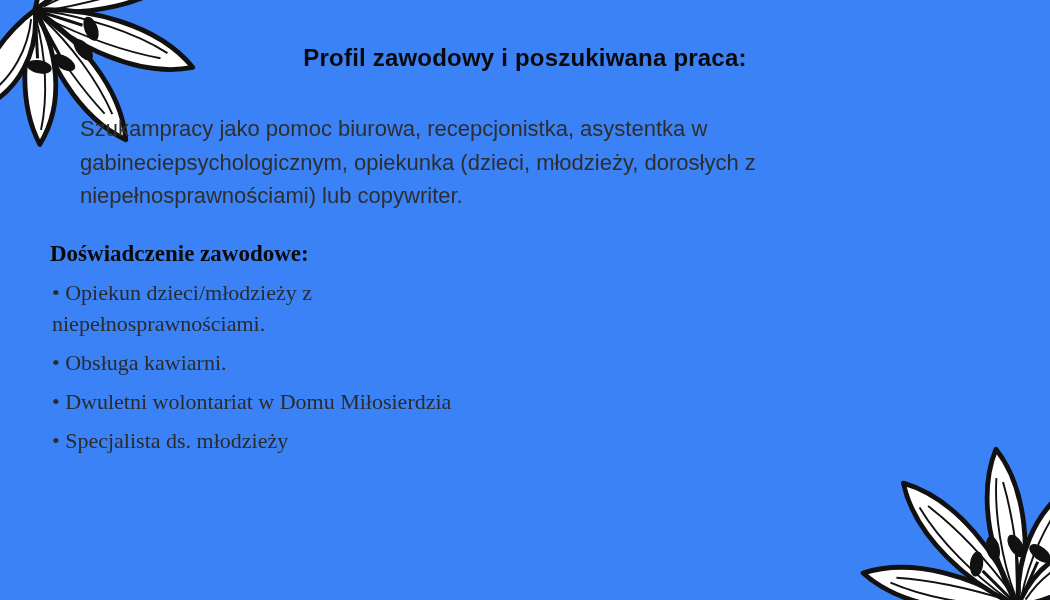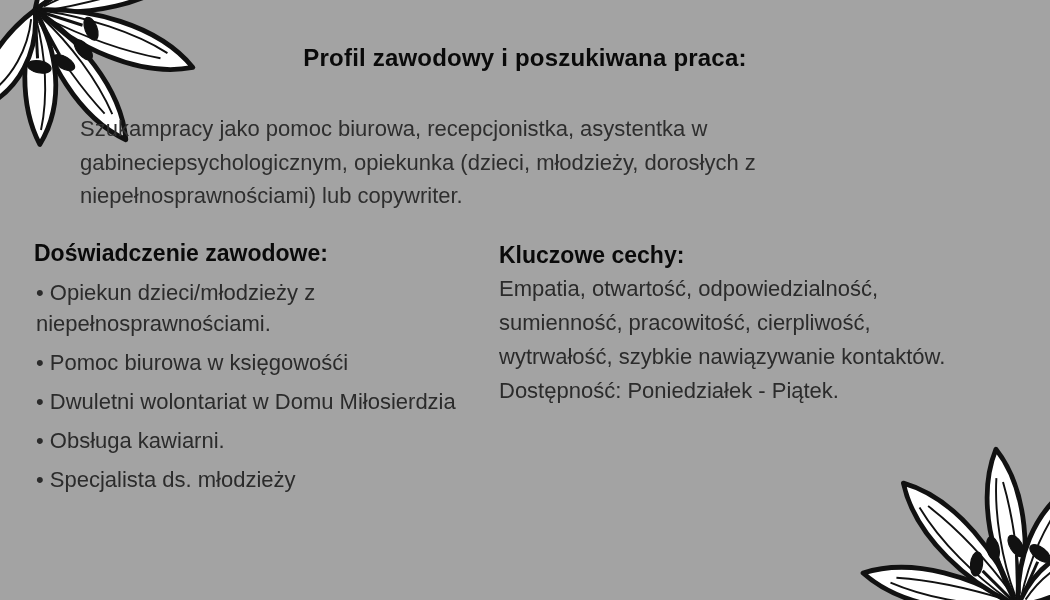--- a/index.html
+++ b/index.html
@@ -5,21 +5,21 @@
   html, body {
     margin: 0;
     padding: 0;
     background: #ffffff;
   }
   .page {
     position: relative;
     width: 1050px;
     height: 600px;
     overflow: hidden;
-    background: #a3a3a3;
+    background: #3b82f6;
     font-family: "Liberation Sans", sans-serif;
   }
   .flower {
     position: absolute;
     pointer-events: none;
   }
   .flower-tl { left: -145px; top: -170px; }
   .flower-br { left: 838px; top: 426px; }
   .title {
     position: absolute;
@@ -51,23 +51,24 @@
     color: #2b2b2b;
     font-size: 22px;
   }
   .col h2 {
     margin: 0;
     font-size: 23px;
     font-weight: 700;
     color: #0a0a0a;
   }
   .col-left {
-    left: 28px;
+    left: 44px;
     width: 438px;
     line-height: 31px;
+    font-family: Liberation Serif, serif;
   }
   .col-left h2 {
     padding-left: 6px;
     line-height: 31px;
     margin-bottom: 1px;
   }
   .col-left .item { margin: 8px; }
   .col-right {
     left: 499px;
     width: 462px;
@@ -192,26 +193,20 @@
   </svg>
 
   <h1 class="title">Profil zawodowy i poszukiwana praca:</h1>
 
   <p class="intro">Szukampracy jako pomoc biurowa, recepcjonistka, asystentka w gabineciepsychologicznym, opiekunka (dzieci, młodzieży, dorosłych z niepełnosprawnościami) lub copywriter.</p>
 
   <section class="col col-left">
     <h2>Doświadczenie zawodowe:</h2>
     <div>
       <div class="item">• Opiekun dzieci/młodzieży z niepełnosprawnościami.</div>
-      <div class="item">• Pomoc biurowa w księgowośći</div>
+      <div class="item">• Obsługa kawiarni.</div>
       <div class="item">• Dwuletni wolontariat w Domu Miłosierdzia</div>
-      <div class="item">• Obsługa kawiarni.</div>
       <div class="item">• Specjalista ds. młodzieży</div>
     </div>
   </section>
 
-  <section class="col col-right">
-    <h2>Kluczowe cechy:</h2>
-    <p>Empatia, otwartość, odpowiedzialność, sumienność, pracowitość, cierpliwość, wytrwałość, szybkie nawiązywanie kontaktów.</p>
-    <p>Dostępność: Poniedziałek - Piątek.</p>
-  </section>
 
 </div>
 
 </body></html>

